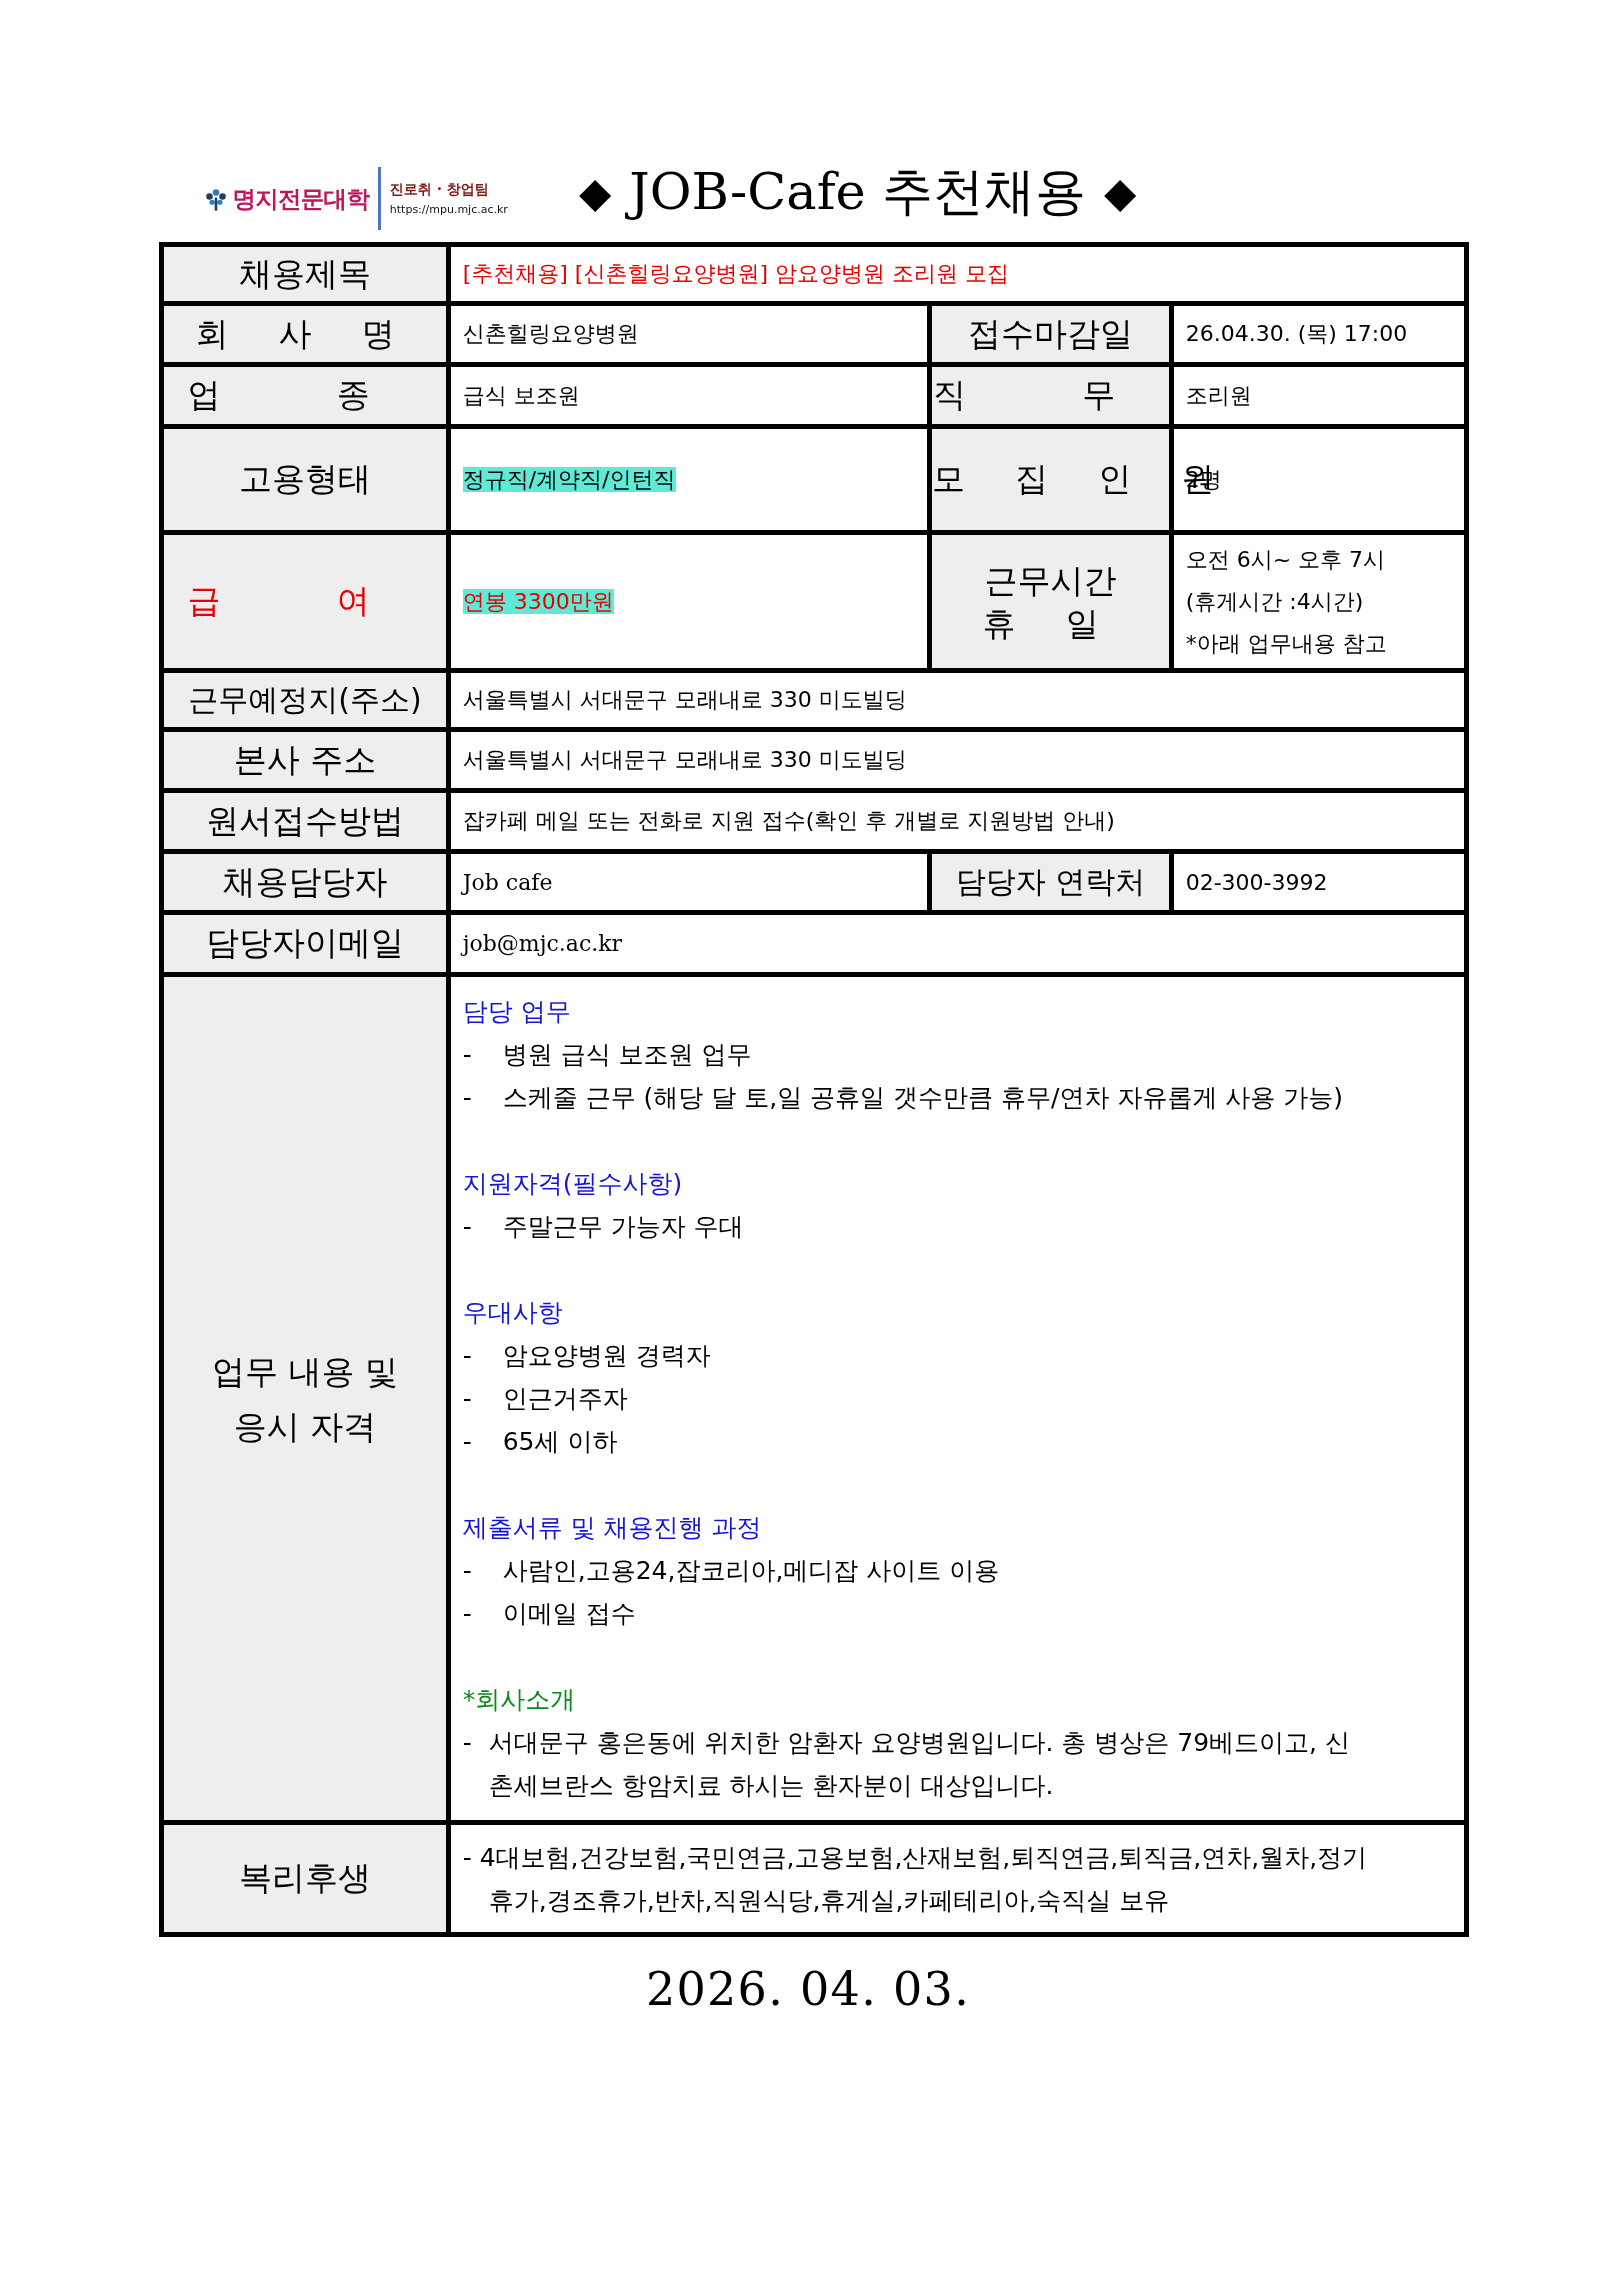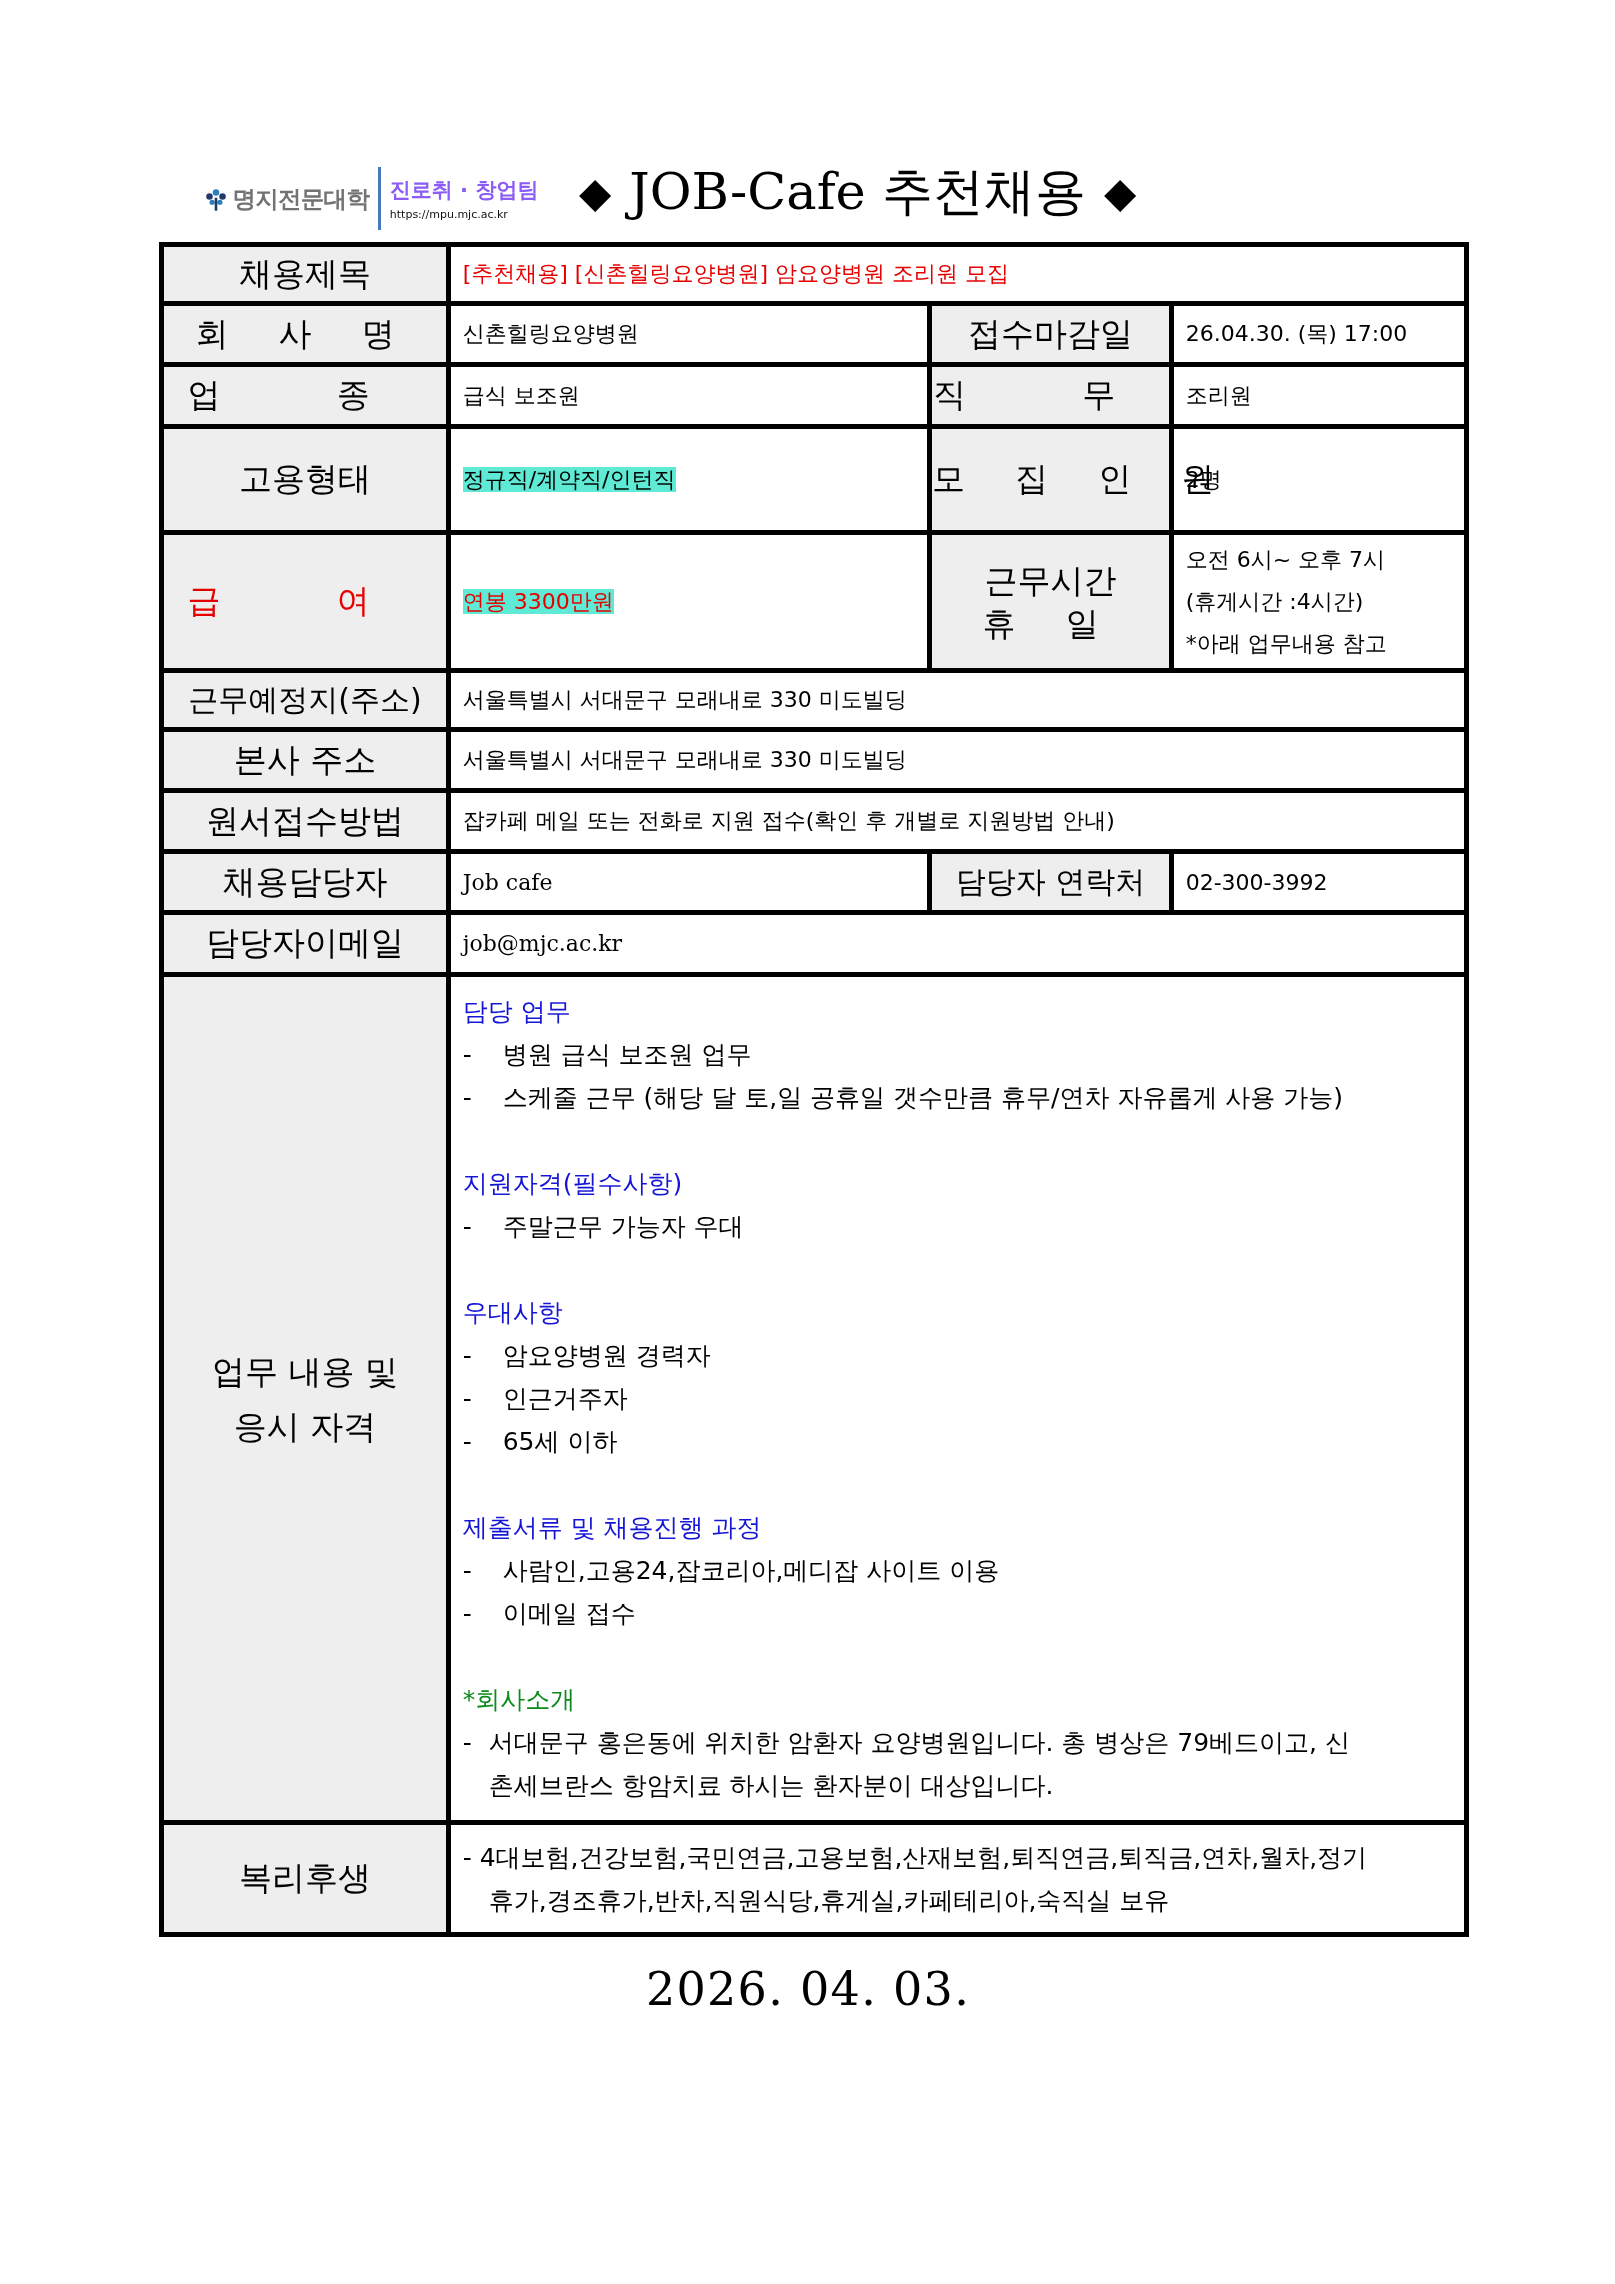--- a/index.html
+++ b/index.html
@@ -1,23 +1,23 @@
 <!DOCTYPE html>
 <html style="font-size:10.4px"><head>
 <meta charset="utf-8">
 <style>
   html, body { margin: 0; padding: 0; background: #ffffff; }
   body { width: 1616px; height: 2284px; position: relative; font-family: "DejaVu Sans", sans-serif; color: #000; }
   .header { position: absolute; left: 196px; top: 156px; width: 1017px; height: 78px; }
   .logo { position: absolute; left: 6.5px; top: 13px; height: 59px; display: flex; align-items: center; }
   .logo-tree { width: 26px; height: 26px; margin-right: 3.9px; }
-  .logo-name { font-size: 23.5px; font-weight: bold; color: #737373; letter-spacing: -0.7px; }
+  .logo-name { font-size: 23.5px; font-weight: bold; color: #be185d; letter-spacing: -0.7px; }
   .logo-divider { width: 2.6px; height: 63px; background: #4a78c0; margin: 0 9px; }
   .logo-team { display: flex; flex-direction: column; justify-content: center; }
-  .logo-team-name { font-size: 21px; font-weight: bold; color: #8b5cf6; text-align: center; }
+  .logo-team-name { font-size: 14px; font-weight: bold; color: #7f1d1d; }
   .logo-url { font-size: 11px; color: #111; margin-top: 4px; }
   .title { position: absolute; left: 365px; top: 0; height: 72px; display: flex; align-items: center; font-family: "DejaVu Serif", serif; font-size: 51px; color: #000; white-space: nowrap; }
   .title .diamond { font-size: 42px; margin: 0 18px; }
 
   table.job { position: absolute; left: 159px; top: 242px; width: 1306px; border-collapse: collapse; table-layout: fixed; border-radius: 11px; }
   table.job td { border: 5.2px solid #000; padding: 0; vertical-align: middle; }
   td.lbl { background: #eeeeee; text-align: center; font-size: 33px; font-family: "DejaVu Sans", sans-serif; white-space: nowrap; }
   td.val { background: #ffffff; font-size: 22px; padding-left: 11.7px !important; font-family: "DejaVu Sans", sans-serif; }
   .red { color: #e60000; }
   .hl { background: #5eead4; }

